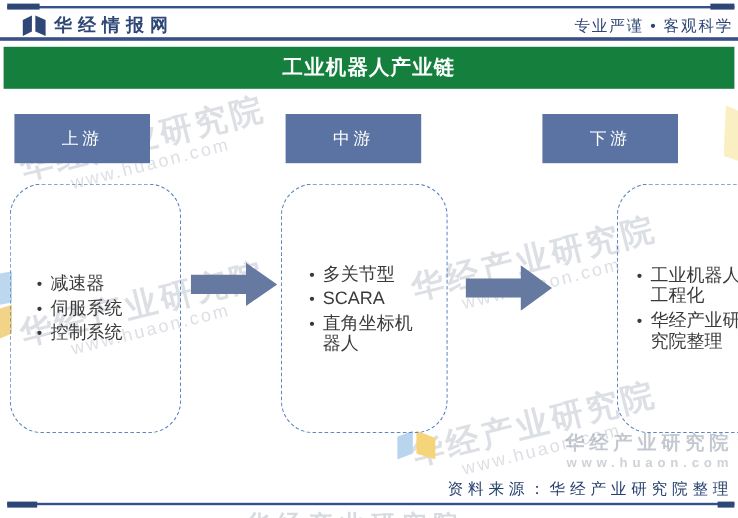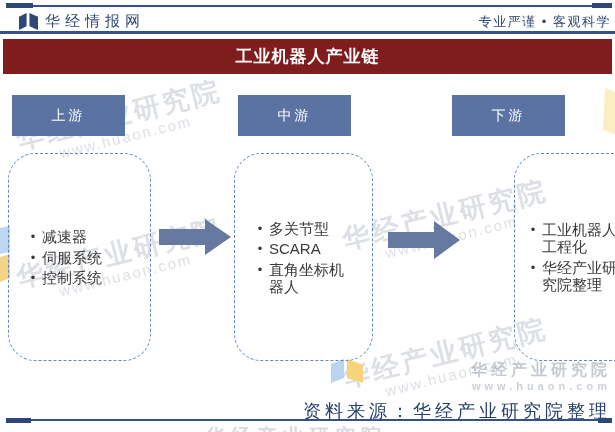--- a/index.html
+++ b/index.html
@@ -21,25 +21,25 @@
           font-size:20px;letter-spacing:6px;font-weight:bold;pointer-events:none;}
   .edge-logo{position:absolute;z-index:1;pointer-events:none;}
   
   .rule-top{position:absolute;left:6px;top:5px;width:606px;height:2px;background:#35508a;z-index:2;}
   .dash{position:absolute;height:5px;background:#2e4776;z-index:3;}
   .dash-tl{left:6px;top:3px;width:27px;}
   .dash-tr{left:592px;top:3px;width:20px;}
   .dash-bl{left:6px;top:418px;width:25px;}
   .dash-br2{left:598px;top:418px;width:14px;}
   .brand{position:absolute;left:18px;top:10px;height:22px;display:flex;align-items:center;z-index:2;}
-  .brand-text{margin-left:6px;font-size:15px;font-weight:normal;letter-spacing:5px;color:#2e4776;}
+  .brand-text{margin-left:6px;font-size:15px;font-weight:bold;letter-spacing:5px;color:#2e4776;}
   .slogan{position:absolute;right:4px;top:13px;font-size:13px;letter-spacing:1.5px;color:#2e4776;z-index:2;margin-left:11px;}
   .head-band{position:absolute;left:0;top:31px;width:615px;height:3px;background:#3a5185;z-index:2;}
   
-  .title-bar{position:absolute;left:3px;top:39px;width:609px;height:35px;background:#7f1d1d;z-index:2;
+  .title-bar{position:absolute;left:3px;top:39px;width:609px;height:35px;background:#15803d;z-index:2;
              display:flex;align-items:center;justify-content:center;}
   .title-bar span{color:#ffffff;font-size:17px;font-weight:bold;letter-spacing:1px;}
   
   .stage-box{position:absolute;top:95px;width:113px;height:41px;background:#5b73a2;z-index:2;
              display:flex;align-items:center;justify-content:center;color:#fff;
              font-size:14px;letter-spacing:3px;}
   .s1{left:12px;} .s2{left:238px;} .s3{left:452px;}
   
   .dbox{position:absolute;top:153px;height:208px;border:1.5px dashed #5f87c5;border-radius:27px;
         z-index:2;box-sizing:border-box;display:flex;flex-direction:column;justify-content:center;}
@@ -49,21 +49,21 @@
   ul.blist{list-style:none;margin:0;padding:0;}
   ul.blist li{display:flex;margin:3.5px 0;}
   .blt{width:18px;flex:0 0 18px;color:#3a3a3a;font-size:13px;line-height:17px;text-align:center;}
   .blt::before{content:"•";}
   .itx{font-size:15px;line-height:17px;color:#3a3a3a;}
   .d1 .itx{width:92px;} .d2 .itx{width:80px;} .d3 .itx{width:78px;}
   
   .arrow{position:absolute;z-index:2;}
   .a1{left:159px;top:219px;} .a2{left:388px;top:221px;}
   
-  .source{position:absolute;right:4px;top:399px;font-size:18px;letter-spacing:4px;color:#26406e;z-index:2;}
+  .source{position:absolute;right:4px;top:399px;font-size:13px;letter-spacing:4px;color:#26406e;z-index:2;}
   .rule-bottom{position:absolute;left:6px;top:419px;width:606px;height:2px;background:#35508a;z-index:2;}
 </style>
 </head>
 <body>
 
 <div id="stage">
 
   <div class="wm" style="left:14px;top:128px;">
     <div class="wm-name">华经产业研究院</div>
     <div class="wm-url">www.huaon.com</div>

